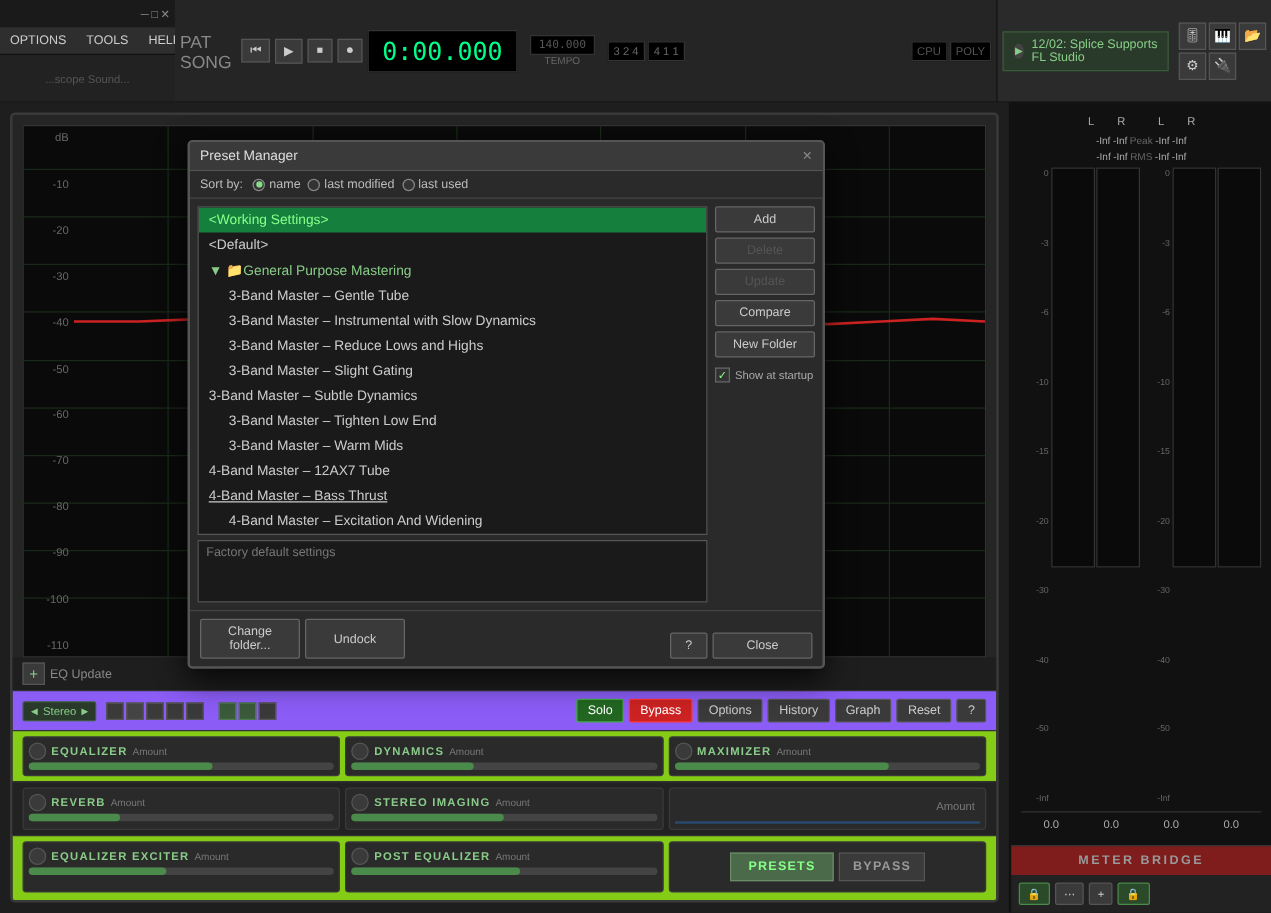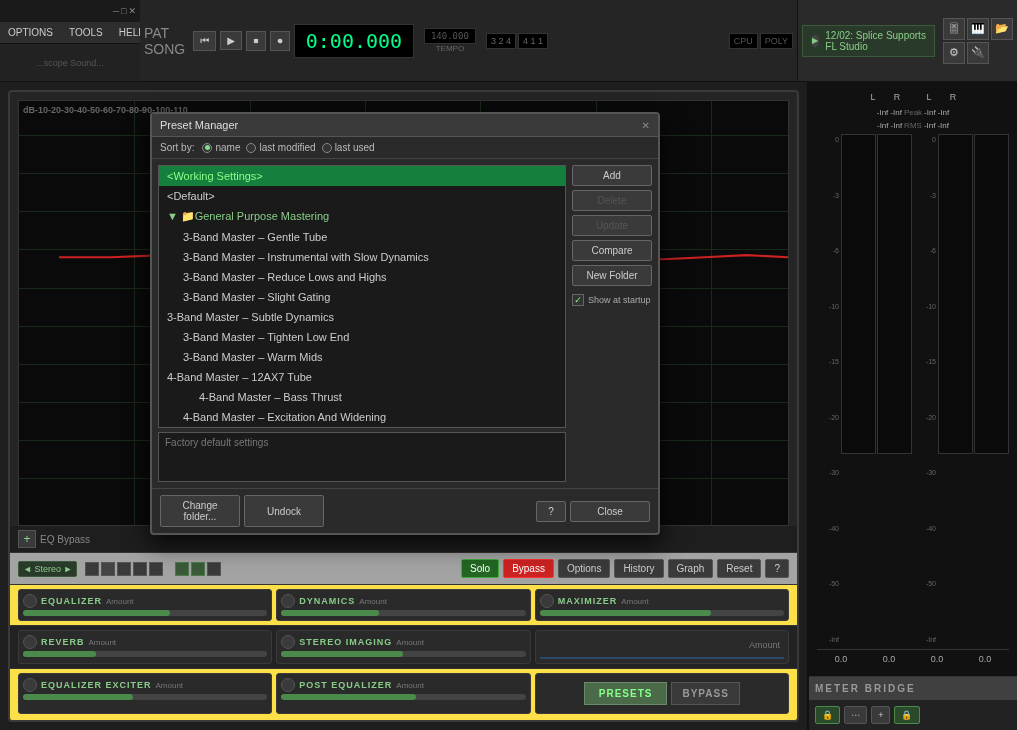--- a/index.html
+++ b/index.html
@@ -122,24 +122,23 @@
       min-height: 350px;
     }
 
     .eq-db-labels {
       position: absolute;
       left: 0;
       top: 0;
       bottom: 0;
       width: 40px;
       display: flex;
-      flex-direction: row;
+      flex-direction: column;
       justify-content: space-between;
       padding: 4px 4px;
-      font-weight: bold;
     }
 
     .eq-db-label {
       font-size: 9px;
       color: #666;
       text-align: right;
     }
 
     .eq-freq-labels {
       position: absolute;
@@ -163,42 +162,42 @@
       right: 0;
       bottom: 20px;
     }
 
     
     .bottom-controls {
       padding: 6px 8px;
       display: flex;
       align-items: center;
       gap: 4px;
-      background: #a3a3a3;
+      background: #8b5cf6;
       border-top: 1px solid #333;
     }
 
     .ctrl-btn {
       background: #3a3a3a;
       border: 1px solid #555;
       color: #ccc;
       padding: 3px 8px;
       cursor: pointer;
       font-size: 10px;
       border-radius: 2px;
     }
     .ctrl-btn.active-red { background: #cc2222; border-color: #ff3333; color: #fff; }
     .ctrl-btn.active-green { background: #226622; border-color: #44aa44; color: #fff; }
 
     
     .module-row {
       display: flex;
       padding: 4px 8px;
       gap: 4px;
-      background: #fde047;
+      background: #84cc16;
       border-top: 1px solid #333;
     }
 
     .module {
       flex: 1;
       background: #2a2a2a;
       border: 1px solid #3a3a3a;
       border-radius: 3px;
       padding: 4px;
       display: flex;
@@ -274,22 +273,23 @@
 
     .meter-bar {
       position: absolute;
       bottom: 0;
       left: 0;
       right: 0;
       background: linear-gradient(to top, #00cc44, #88cc00, #cccc00, #cc4400);
     }
 
     .meter-bridge-label {
-      background: #404040;
+      background: #7f1d1d;
       color: #999;
+      text-align: center;
       padding: 6px;
       font-size: 10px;
       font-weight: bold;
       letter-spacing: 2px;
       border-top: 1px solid #333;
     }
 
     .meter-bottom-controls {
       display: flex;
       gap: 4px;
@@ -460,20 +460,21 @@
       font-size: 9px;
       color: #88ff88;
     }
 
     .pm-footer {
       padding: 6px 8px;
       display: flex;
       justify-content: space-between;
       border-top: 1px solid #444;
       gap: 6px;
+      align-items: flex-end;
     }
 
     .pm-footer-left {
       display: flex;
       gap: 4px;
     }
 
     .pm-footer-right {
       display: flex;
       gap: 4px;
@@ -652,21 +653,21 @@
         <div class="eq-point green" style="left:calc(40px + 45%);top:53%;"></div>
 
         <div class="eq-freq-labels">
           <span class="eq-freq-label">50</span>
           <span class="eq-freq-label">100</span>
         </div>
       </div>
 
       <div style="padding:4px 8px;display:flex;align-items:center;gap:4px;background:#1e1e1e;">
         <button style="width:18px;height:18px;background:#3a3a3a;border:1px solid #555;color:#88cc88;cursor:pointer;font-size:12px;display:flex;align-items:center;justify-content:center;">+</button>
-        <span style="font-size:10px;color:#888;">EQ Bypass</span>
+        <span style="font-size:10px;color:#888;">EQ Update</span>
       </div>
 
       <div class="bottom-controls">
         <div style="display:flex;align-items:center;gap:2px;background:#2a3a2a;border:1px solid #3a5a3a;padding:2px 4px;border-radius:2px;">
           <span style="font-size:9px;color:#88cc88;">◄ Stereo ►</span>
         </div>
         <div style="display:flex;gap:2px;margin-left:4px;">
           <div style="width:14px;height:14px;background:#3a3a3a;border:1px solid #555;cursor:pointer;"></div>
           <div style="width:14px;height:14px;background:#444;border:1px solid #555;cursor:pointer;"></div>
           <div style="width:14px;height:14px;background:#3a3a3a;border:1px solid #555;cursor:pointer;"></div>
@@ -814,21 +815,21 @@
             <div class="pm-list-item">&lt;Default&gt;</div>
             <div class="pm-list-item folder">▼ 📁<span>General Purpose Mastering</span></div>
             <div class="pm-list-item" style="padding-left:24px;">3-Band Master – Gentle Tube</div>
             <div class="pm-list-item" style="padding-left:24px;">3-Band Master – Instrumental with Slow Dynamics</div>
             <div class="pm-list-item" style="padding-left:24px;">3-Band Master – Reduce Lows and Highs</div>
             <div class="pm-list-item" style="padding-left:24px;">3-Band Master – Slight Gating</div>
             <div class="pm-list-item" style="padding-left:8px;">3-Band Master – Subtle Dynamics</div>
             <div class="pm-list-item" style="padding-left:24px;">3-Band Master – Tighten Low End</div>
             <div class="pm-list-item" style="padding-left:24px;">3-Band Master – Warm Mids</div>
             <div class="pm-list-item" style="">4-Band Master – 12AX7 Tube</div>
-            <div class="pm-list-item" style="padding-left:40px;">4-Band Master – Bass Thrust</div>
+            <div class="pm-list-item" style="padding-left:8px;text-decoration:underline;">4-Band Master – Bass Thrust</div>
             <div class="pm-list-item" style="padding-left:24px;">4-Band Master – Excitation And Widening</div>
           </div>
           <div class="pm-description">Factory default settings</div>
         </div>
         <div class="pm-buttons">
           <button class="pm-btn">Add</button>
           <button class="pm-btn disabled">Delete</button>
           <button class="pm-btn disabled">Update</button>
           <button class="pm-btn">Compare</button>
           <button class="pm-btn">New Folder</button>

